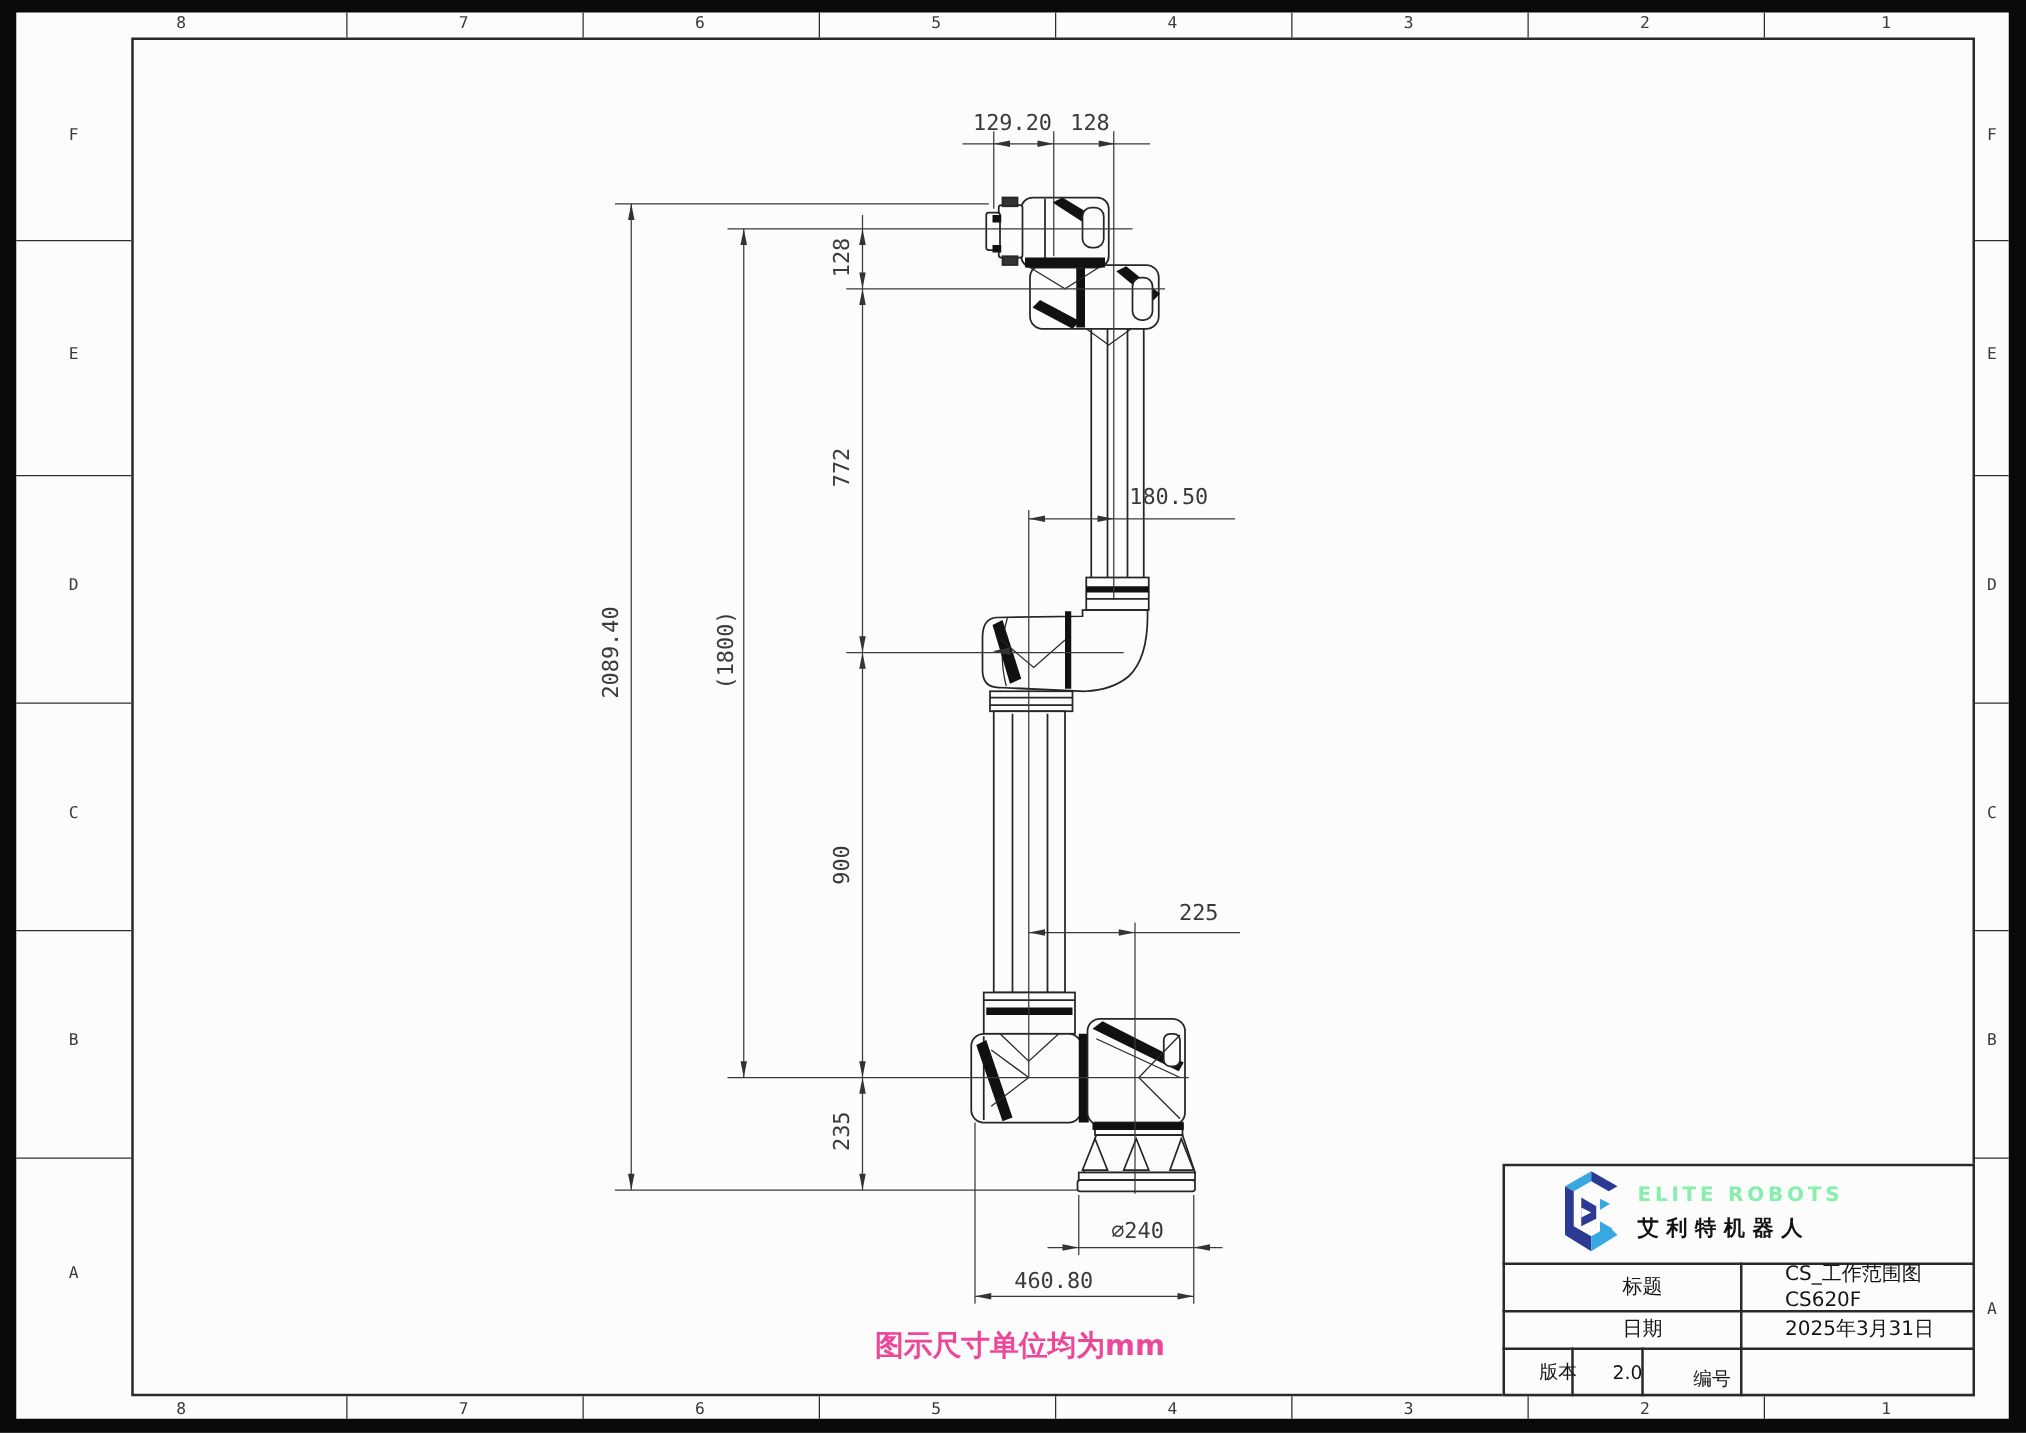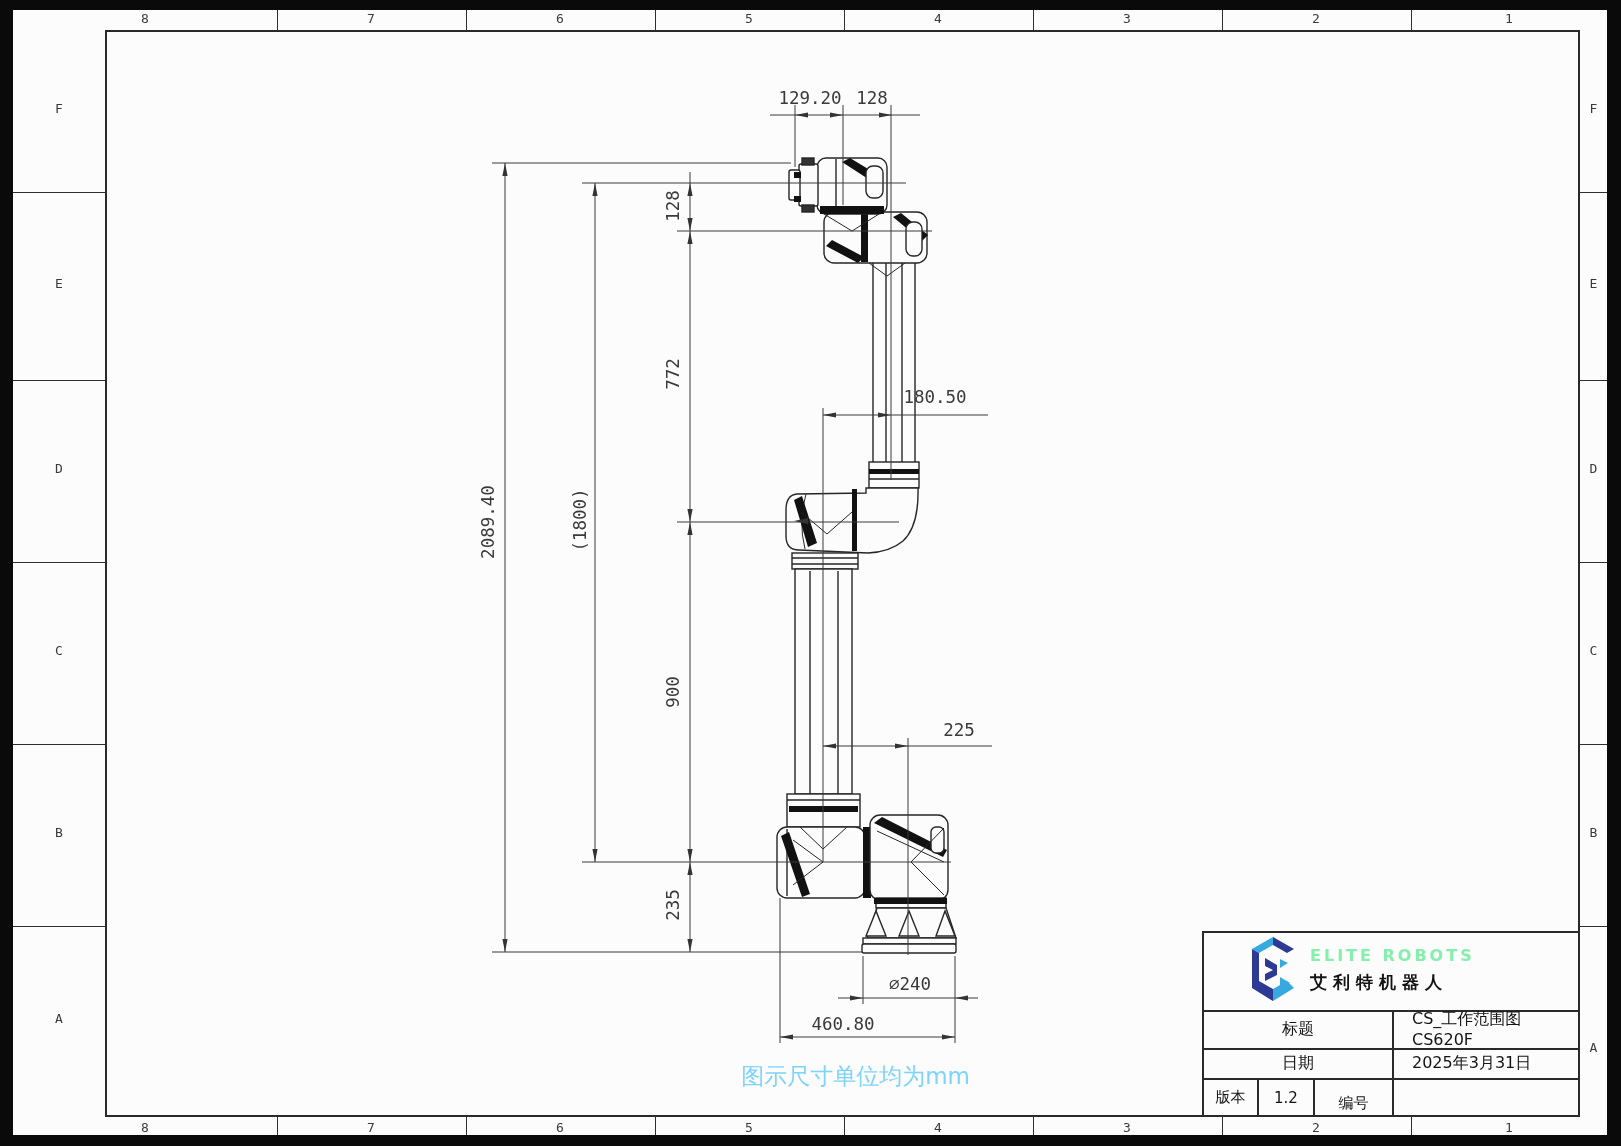--- a/index.html
+++ b/index.html
@@ -9,28 +9,28 @@
   .inner-border{position:absolute;left:105px;top:30px;width:1475px;height:1087px;
                 border:2px solid #2a2a2a;box-sizing:border-box;}
   .gridlabel{position:absolute;color:#3a3a3a;font-family:"DejaVu Sans Mono",monospace;
              font-size:13px;text-align:center;}
   .tick{position:absolute;background:#2f2f2f;}
   .tick.v{width:1px;height:20px;}
   .tick.h{width:92px;height:1px;left:13px;}
   .tick.hr{width:27px;height:1px;left:1580px;}
   .sheet-title{position:absolute;left:806px;top:46px;width:262px;text-align:center;
                font-size:22px;font-weight:600;color:#1c1c1c;letter-spacing:1px;}
-  .caption{position:absolute;left:700px;top:1061px;width:270px;text-align:right;
-           font-size:23px;font-weight:400;color:#7dd3fc;}
+  .caption{position:absolute;left:700px;top:1061px;width:270px;text-align:left;
+           font-size:23px;font-weight:700;color:#ec4899;}
   .svgwrap{position:absolute;left:0;top:0;width:1621px;height:1146px;}
   
   .tb{position:absolute;left:1202px;top:931px;width:378px;height:186px;
       border:2px solid #2a2a2a;box-sizing:border-box;background:#fcfcfc;}
   .tb-line{position:absolute;background:#2a2a2a;}
-  .tb-cell{position:absolute;color:#141414;font-size:16px;display:flex;align-items:center;}
+  .tb-cell{position:absolute;color:#141414;font-size:16px;display:flex;align-items:center;padding-left:16px;}
   .tb-cell.center{justify-content:center;}
   .brand-en{position:absolute;left:1310px;top:946px;width:250px;font-size:16px;font-weight:bold;
             letter-spacing:3px;color:#86efac;font-family:"DejaVu Sans",sans-serif;}
   .brand-cn{position:absolute;left:1310px;top:971px;width:250px;font-size:17px;font-weight:600;
             letter-spacing:6px;color:#141414;}
   .logo{position:absolute;left:1244px;top:935px;}
 </style>
 </head>
 <body>
 
@@ -264,16 +264,16 @@
     <polygon points="36,42 46,48 36,53" fill="#37a9e0"></polygon>
   </svg>
   <div class="brand-en">ELITE ROBOTS</div>
   <div class="brand-cn">艾利特机器人</div>
 
   <div class="tb-cell center" style="left:1204px;top:1012px;width:188px;height:34px">标题</div>
   <div class="tb-cell" style="left:1412px;top:1012px;width:166px;height:34px;font-weight:500">CS_工作范围图 CS620F</div>
   <div class="tb-cell center" style="left:1204px;top:1050px;width:188px;height:26px">日期</div>
   <div class="tb-cell" style="left:1412px;top:1050px;width:166px;height:26px;font-weight:500">2025年3月31日</div>
   <div class="tb-cell center" style="left:1204px;top:1080px;width:53px;height:35px;font-size:15px">版本</div>
-  <div class="tb-cell center" style="left:1259px;top:1080px;width:54px;height:35px;font-size:15px">1.2</div>
+  <div class="tb-cell center" style="left:1259px;top:1080px;width:54px;height:35px;font-size:15px">2.0</div>
   <div class="tb-cell center" style="left:1315px;top:1080px;width:77px;height:46px;font-size:15px">编号</div>
   <div class="tb-cell" style="left:1394px;top:1080px;width:184px;height:35px"></div>
 </div>
 
 </body></html>

